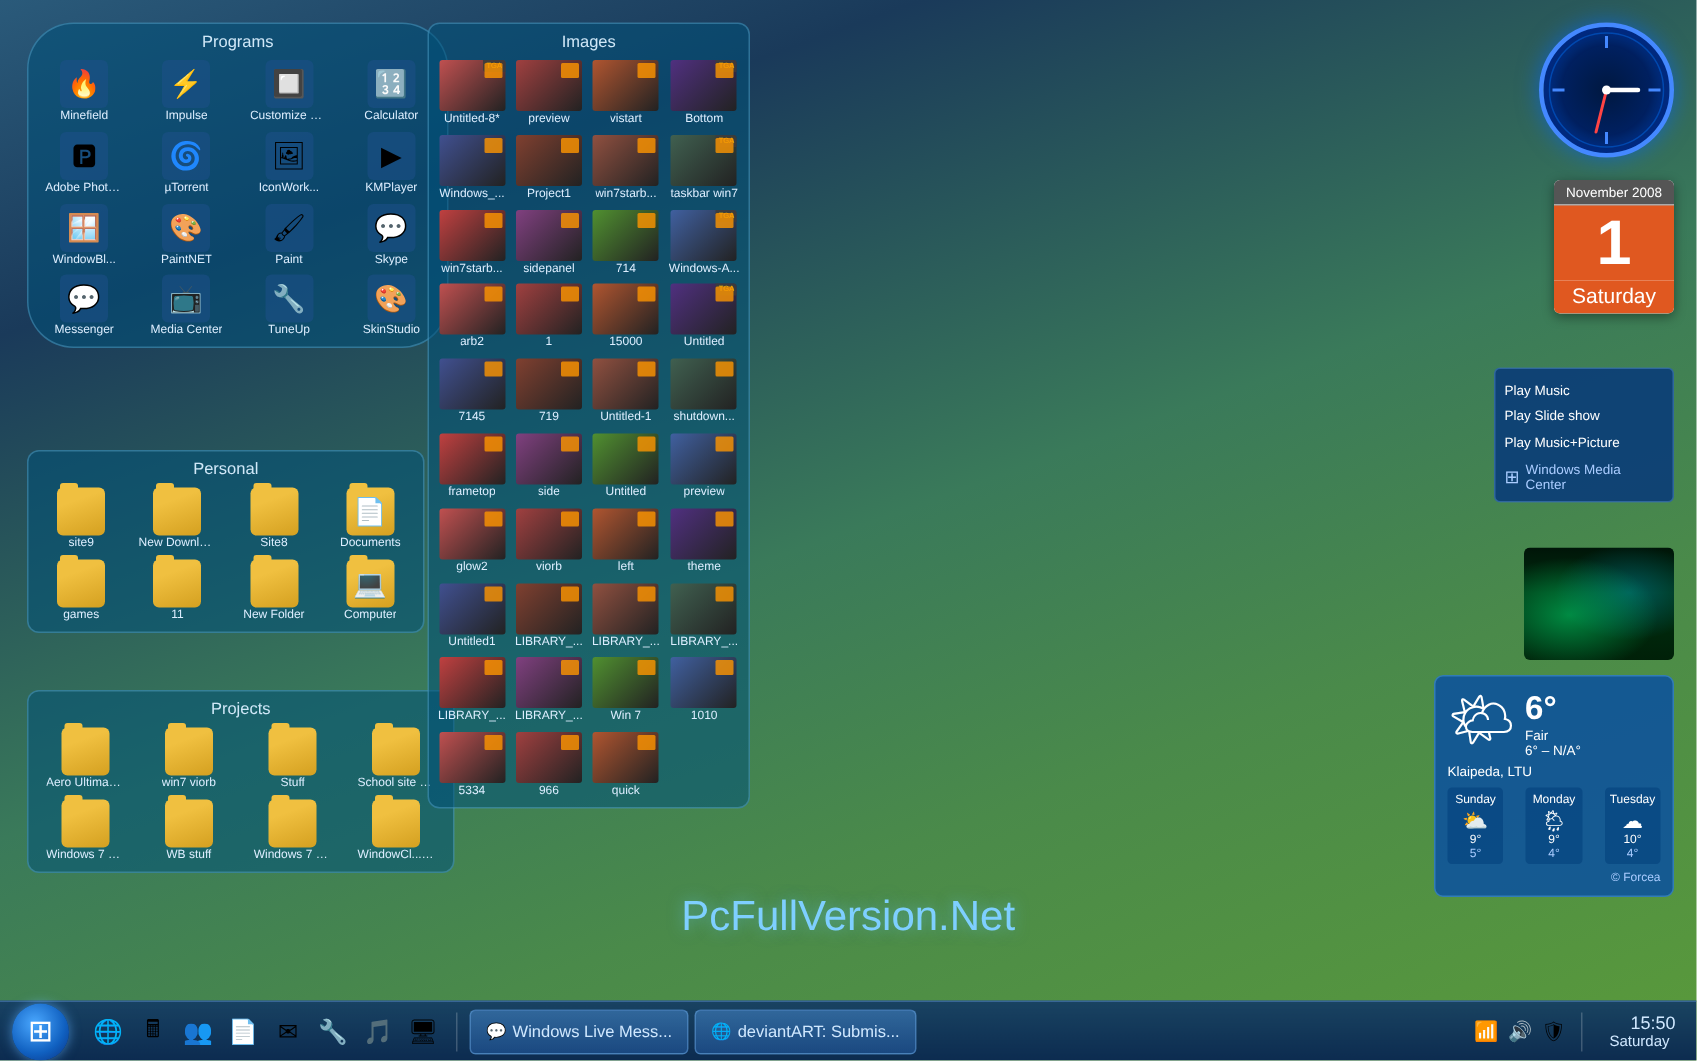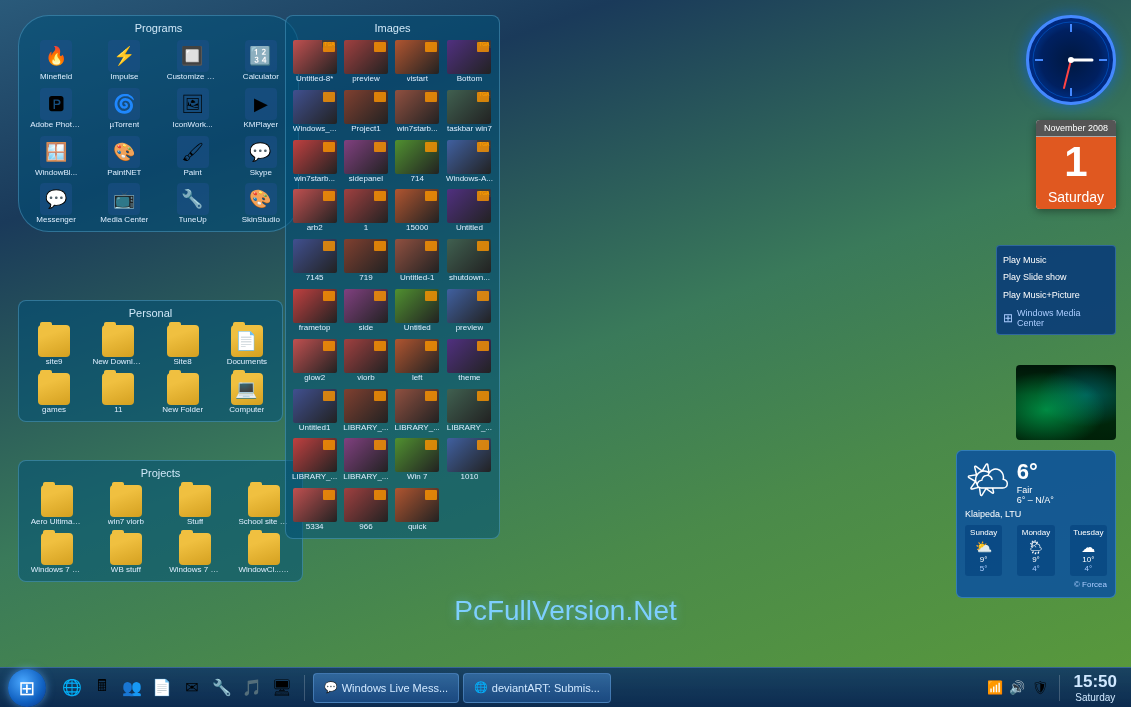--- a/index.html
+++ b/index.html
@@ -206,21 +206,21 @@
     }
     .clock-area {
       display: flex;
       flex-direction: column;
       align-items: center;
       color: #d0e8ff;
       font-size: 11px;
       padding: 0 6px;
       cursor: pointer;
     }
-    .clock-time { font-weight: bold; font-size: 17px; }
+    .clock-time { font-weight: normal; font-size: 12px; margin-left: 18px; }
     .clock-date { font-size: 10px; }
 
     
     .widget-clock {
       position: absolute;
       top: 15px;
       right: 15px;
       width: 90px;
       height: 90px;
     }

